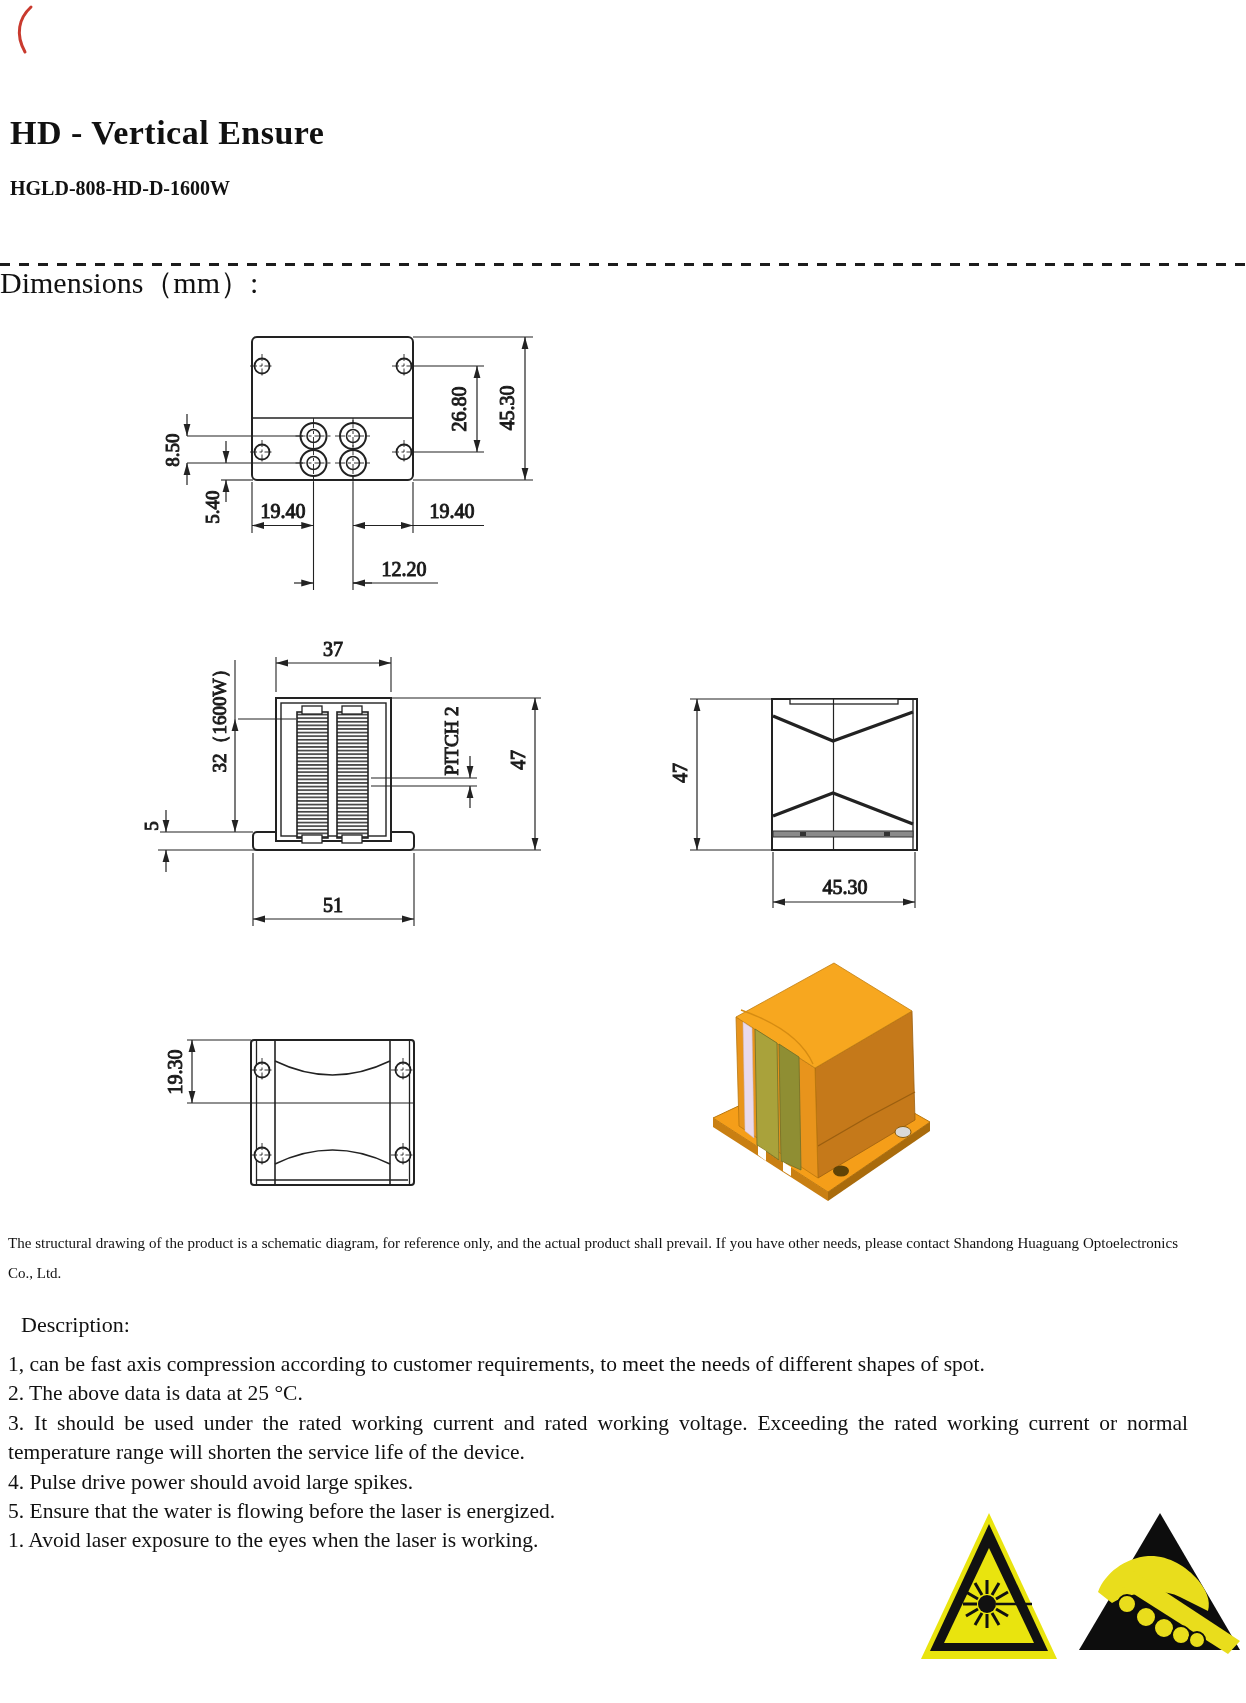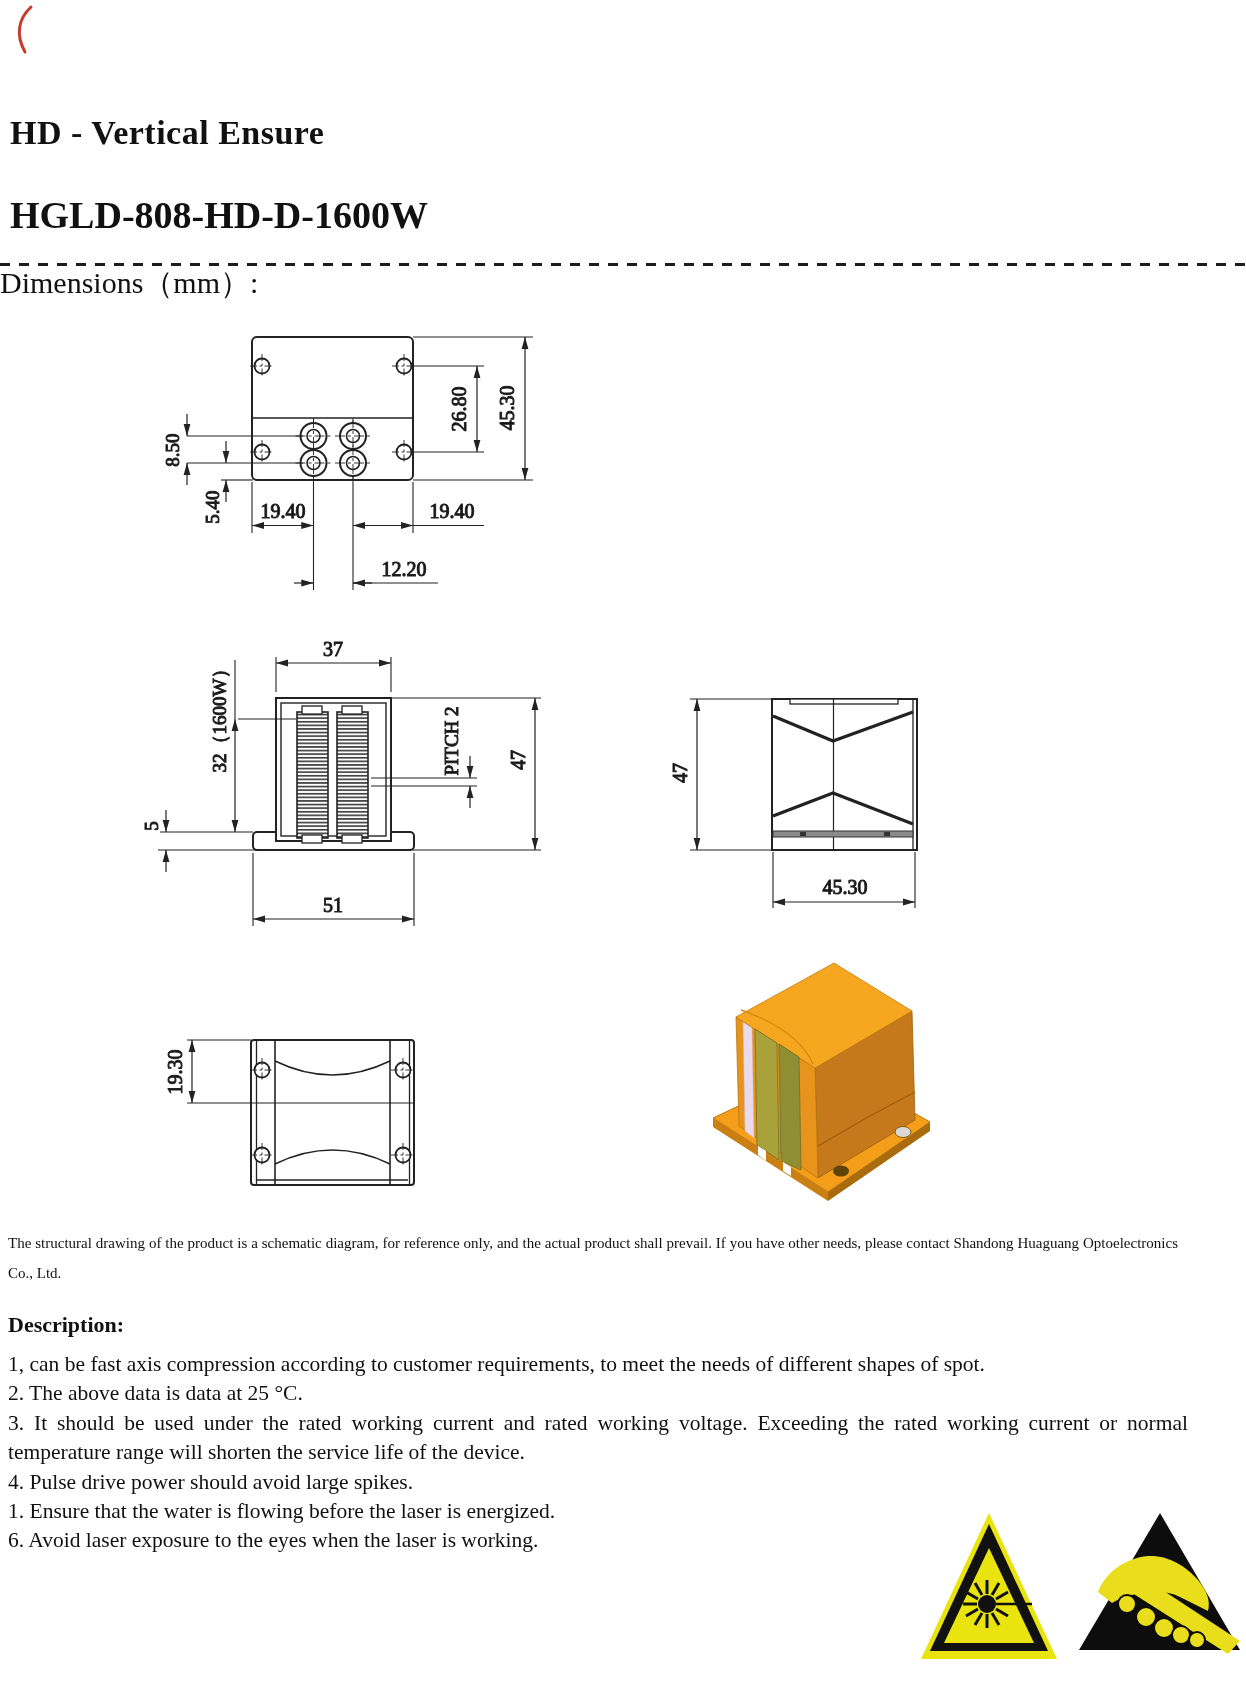--- a/index.html
+++ b/index.html
@@ -1,25 +1,25 @@
 <!DOCTYPE html>
 <html><head>
 <meta charset="utf-8">
 <style>
   html,body{margin:0;padding:0;background:#ffffff;}
   body{width:1246px;height:1703px;position:relative;font-family:"Liberation Serif",serif;color:#111;}
   .abs{position:absolute;margin-top:12px;}
   .gfx{position:absolute;left:0;top:0;}
   .title{left:10px;top:114px;font-size:34px;font-weight:bold;letter-spacing:.5px;}
-  .model{left:10px;top:193px;font-size:38px;font-weight:bold;}
+  .model{left:10px;top:177px;font-size:20px;font-weight:bold;}
   .dashes{left:0;top:251px;width:1246px;height:3px;
     background:repeating-linear-gradient(90deg,#1c1c1c 0 10px,transparent 10px 19px);}
   .dimhead{left:0;top:263px;font-size:30px;font-weight:normal;}
   .note{left:8px;top:1229px;width:1170px;font-size:15px;line-height:29.5px;text-align:justify;}
-  .deschead{left:8px;top:1312px;font-size:22px;font-weight:bold;}
+  .deschead{left:21px;top:1312px;font-size:22px;font-weight:normal;}
   .desclist{left:8px;top:1338px;width:1180px;font-size:21.5px;line-height:29.4px;}
   .desclist .just{text-align:justify;font-family:Liberation Serif, serif;}
   svg text{font-family:"Liberation Serif",serif;font-size:20px;fill:#111;}
   svg text.sm{font-size:19px;}
 </style>
 </head>
 <body>
 
 <svg class="gfx" width="1246" height="1703" viewBox="0 0 1246 1703">
   <defs>
@@ -240,15 +240,15 @@
 <h3 class="abs dimhead" style="margin:0">Dimensions（mm）:</h3>
 
 <p class="abs note" style="margin:0">The structural drawing of the product is a schematic diagram, for reference only, and the actual product shall prevail. If you have other needs, please contact Shandong Huaguang Optoelectronics Co., Ltd.</p>
 
 <h4 class="abs deschead" style="margin:0">Description:</h4>
 <div class="abs desclist">
   <div>1, can be fast axis compression according to customer requirements, to meet the needs of different shapes of spot.</div>
   <div>2. The above data is data at 25 °C.</div>
   <div class="just">3. It should be used under the rated working current and rated working voltage. Exceeding the rated working current or normal temperature range will shorten the service life of the device.</div>
   <div>4. Pulse drive power should avoid large spikes.</div>
-  <div>1. Ensure that the water is flowing before the laser is energized.</div>
-  <div>6. Avoid laser exposure to the eyes when the laser is working.</div>
+  <div>5. Ensure that the water is flowing before the laser is energized.</div>
+  <div>1. Avoid laser exposure to the eyes when the laser is working.</div>
 </div>
 
 </body></html>

